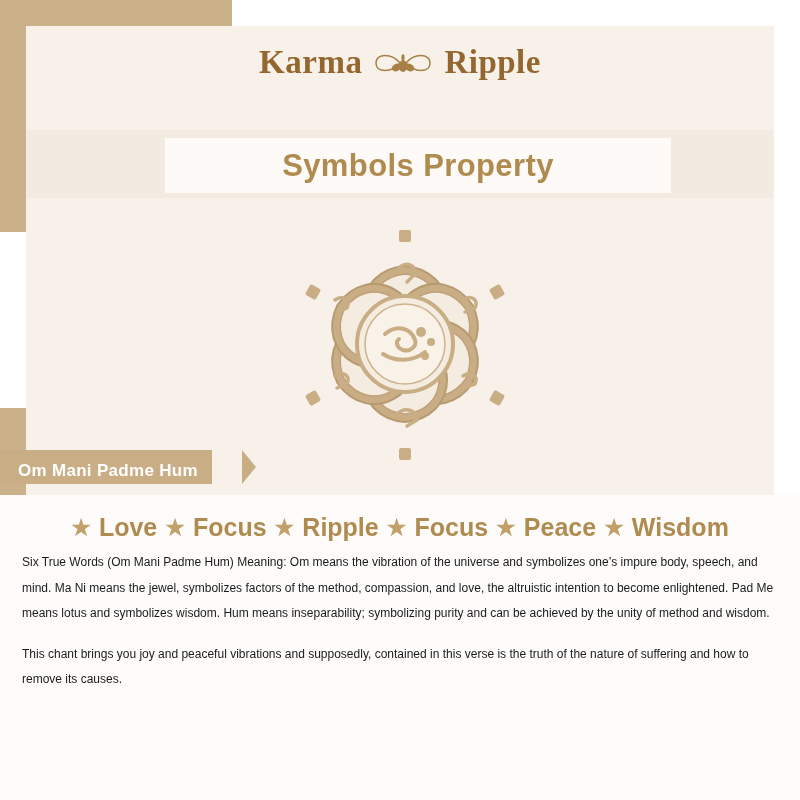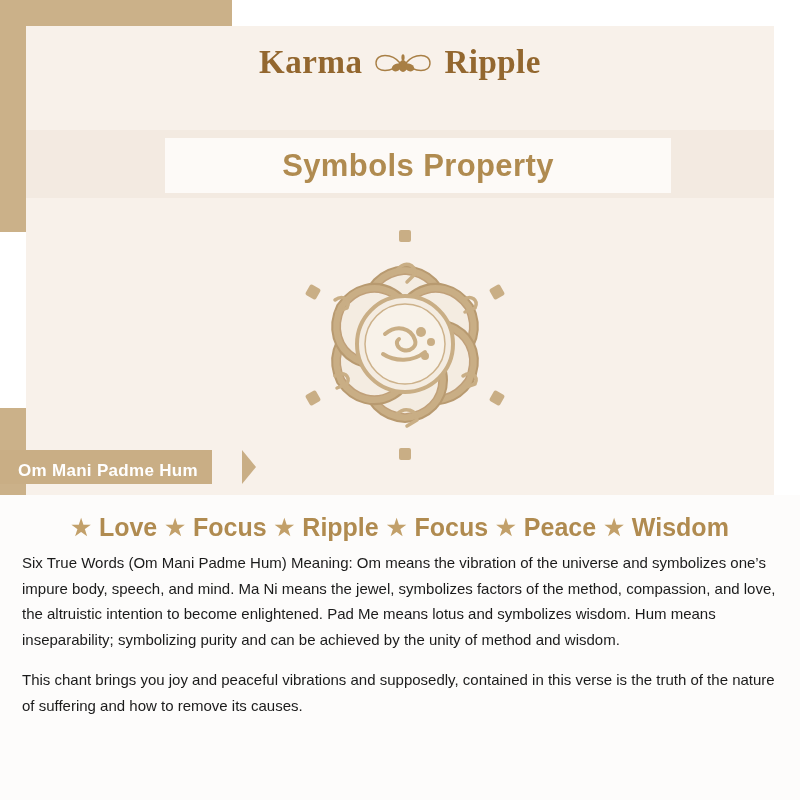--- a/index.html
+++ b/index.html
@@ -169,21 +169,21 @@
     color: #c2a06a;
     font-size: 22px;
     line-height: 1;
   }
   .kw-word { white-space: nowrap; }
 
   .body-copy {
     padding: 8px 22px 0 22px;
     color: #1b1b1b;
     font-family: "Liberation Sans", sans-serif;
-    font-size: 15px;
+    font-size: 12px;
     line-height: 25.5px;
     text-align: left;
   }
   .body-copy p { margin: 0; }
   .body-copy p + p { margin-top: 15px; }
 </style>
 </head>
 <body>
 
 <div class="page">

